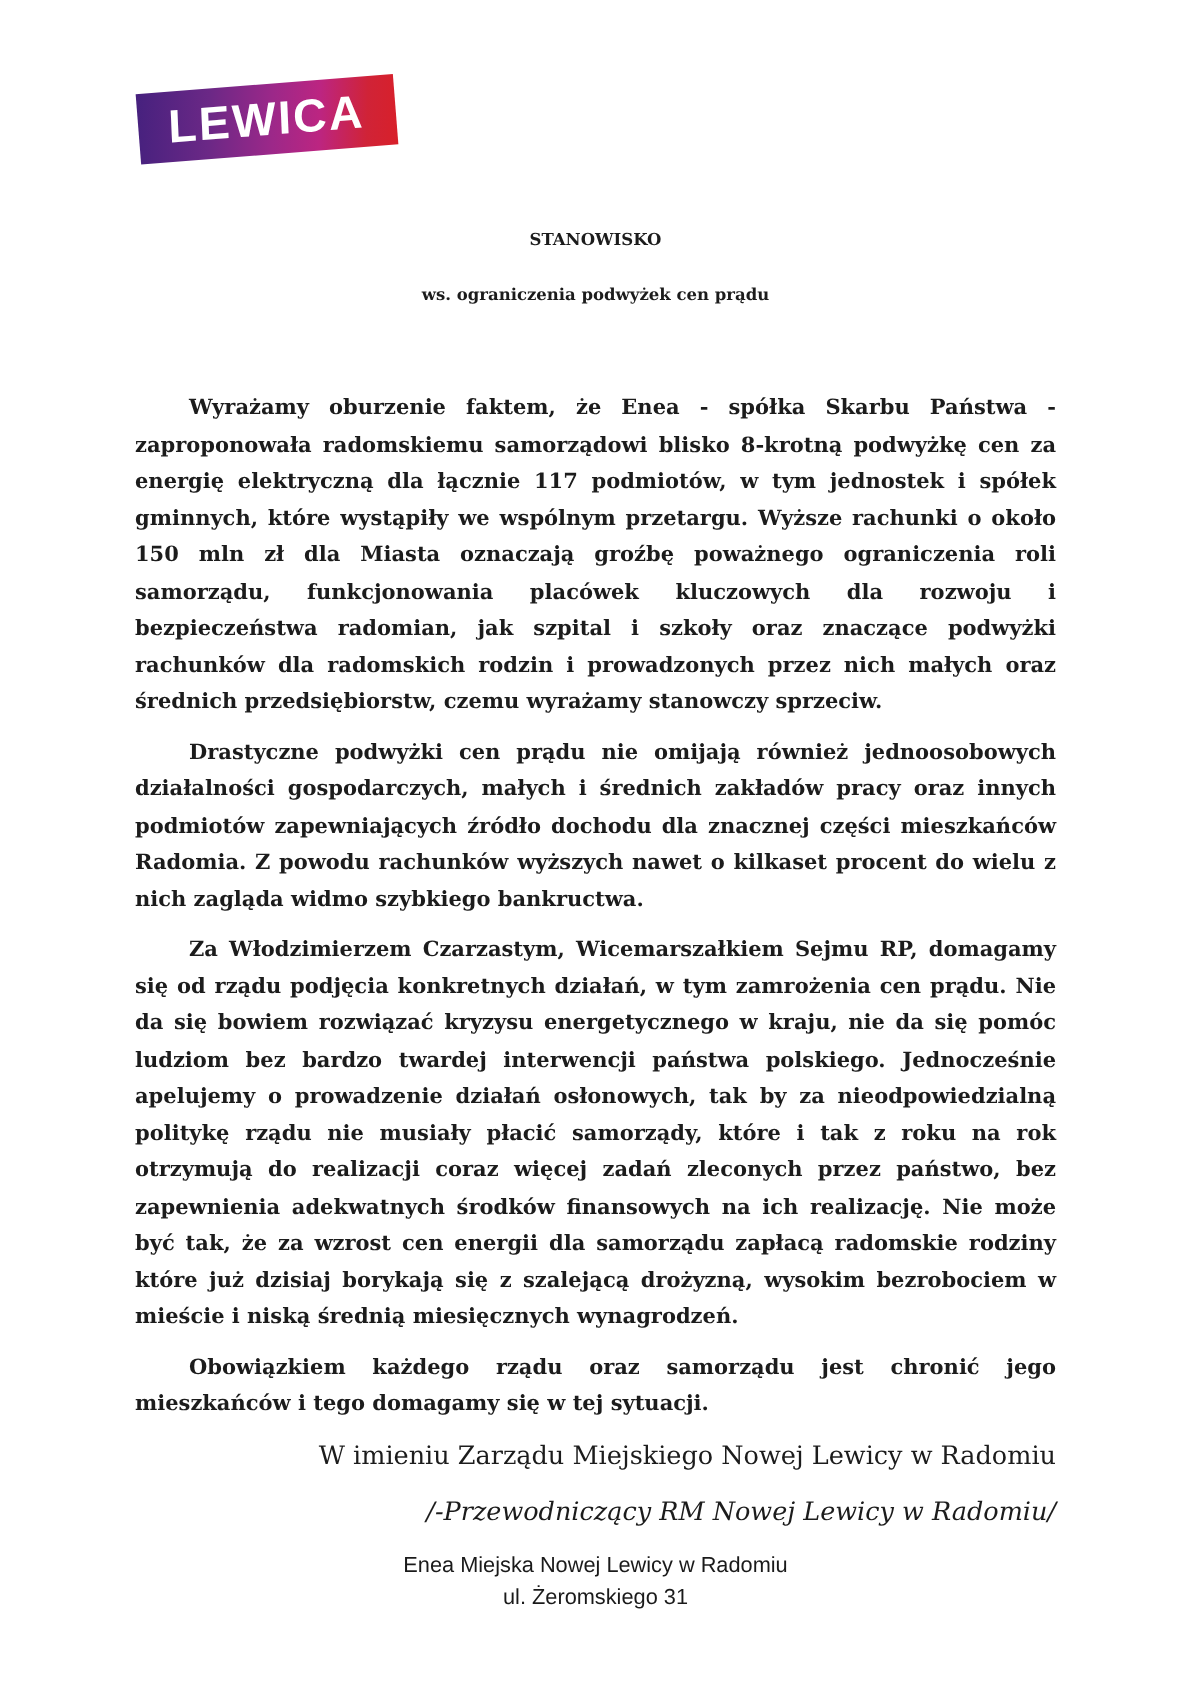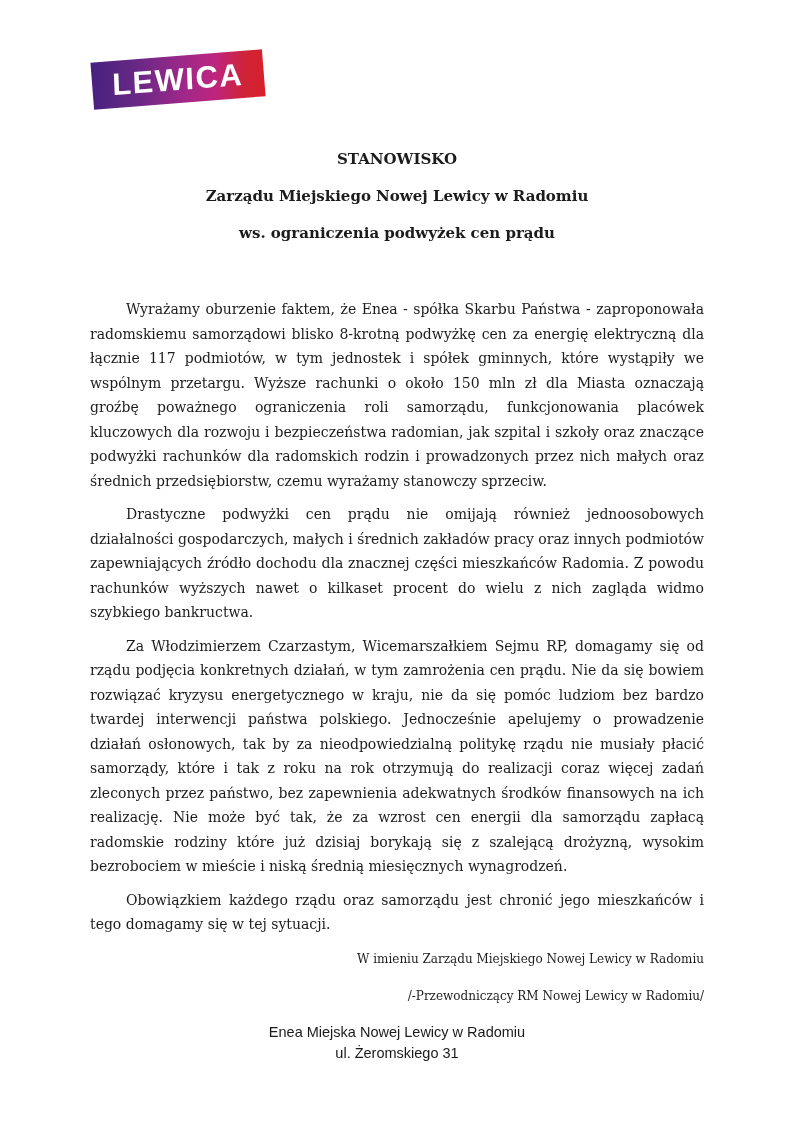--- a/index.html
+++ b/index.html
@@ -40,42 +40,43 @@
     letter-spacing: 1.5px;
     color: #ffffff;
     transform: skewX(-2deg);
     white-space: nowrap;
   }
   
   .headings {
     margin-top: 47px;
     text-align: center;
     font-weight: bold;
-    font-size: 15px;
+    font-size: 11px;
   }
   .h-line { margin-bottom: 18px; line-height: 19px; }
   
   .bodytext {
     margin-top: 54px;
     font-size: 14px;
     line-height: 24.5px;
     text-align: justify;
+    font-weight: bold;
   }
   .para {
     margin: 0 0 9px 0;
     text-indent: 36px;
   }
   
   .closing {
     margin-top: 10px;
     text-align: right;
-    font-size: 12px;
+    font-size: 17px;
   }
   .c-line { margin-bottom: 13px; line-height: 24px; }
-  .c-line.italic { }
+  .c-line.italic { font-style: italic; }
   
   .footer {
     margin-top: 14px;
     text-align: center;
     font-family: "Liberation Sans", sans-serif;
     font-size: 14.5px;
     line-height: 21px;
     color: #1a1a1a;
   }
 </style>
@@ -83,21 +84,20 @@
 <body>
 
 <div class="page">
 
   <div class="logo">
     <span class="logo-text">LEWICA</span>
   </div>
 
   <div class="headings">
     <div class="h-line">STANOWISKO</div>
-    <div class="h-line">Zarządu Miejskiego Nowej Lewicy w Radomiu</div>
     <div class="h-line">ws. ograniczenia podwyżek cen prądu</div>
   </div>
 
   <div class="bodytext">
     <p class="para">Wyrażamy oburzenie faktem, że Enea - spółka Skarbu Państwa - zaproponowała radomskiemu samorządowi blisko 8-krotną podwyżkę cen za energię elektryczną dla łącznie 117 podmiotów, w tym jednostek i spółek gminnych, które wystąpiły we wspólnym przetargu. Wyższe rachunki o około 150 mln zł dla Miasta oznaczają groźbę poważnego ograniczenia roli samorządu, funkcjonowania placówek kluczowych dla rozwoju i bezpieczeństwa radomian, jak szpital i szkoły oraz znaczące podwyżki rachunków dla radomskich rodzin i prowadzonych przez nich małych oraz średnich przedsiębiorstw, czemu wyrażamy stanowczy sprzeciw.</p>
     <p class="para">Drastyczne podwyżki cen prądu nie omijają również jednoosobowych działalności gospodarczych, małych i średnich zakładów pracy oraz innych podmiotów zapewniających źródło dochodu dla znacznej części mieszkańców Radomia. Z powodu rachunków wyższych nawet o kilkaset procent do wielu z nich zagląda widmo szybkiego bankructwa.</p>
     <p class="para">Za Włodzimierzem Czarzastym, Wicemarszałkiem Sejmu RP, domagamy się od rządu podjęcia konkretnych działań, w tym zamrożenia cen prądu. Nie da się bowiem rozwiązać kryzysu energetycznego w kraju, nie da się pomóc ludziom bez bardzo twardej interwencji państwa polskiego. Jednocześnie apelujemy o prowadzenie działań osłonowych, tak by za nieodpowiedzialną politykę rządu nie musiały płacić samorządy, które i tak z roku na rok otrzymują do realizacji coraz więcej zadań zleconych przez państwo, bez zapewnienia adekwatnych środków finansowych na ich realizację. Nie może być tak, że za wzrost cen energii dla samorządu zapłacą radomskie rodziny które już dzisiaj borykają się z szalejącą drożyzną, wysokim bezrobociem w mieście i niską średnią miesięcznych wynagrodzeń.</p>
     <p class="para">Obowiązkiem każdego rządu oraz samorządu jest chronić jego mieszkańców i tego domagamy się w tej sytuacji.</p>
   </div>
 

